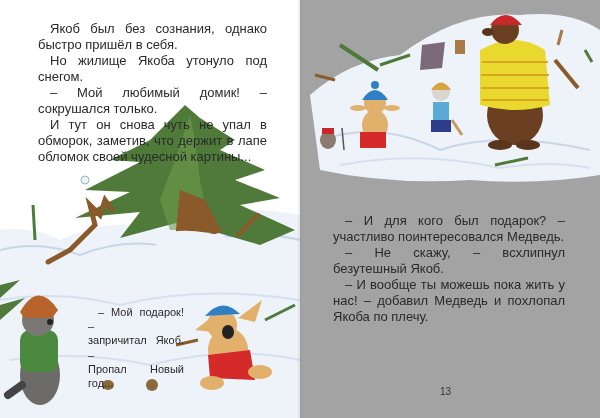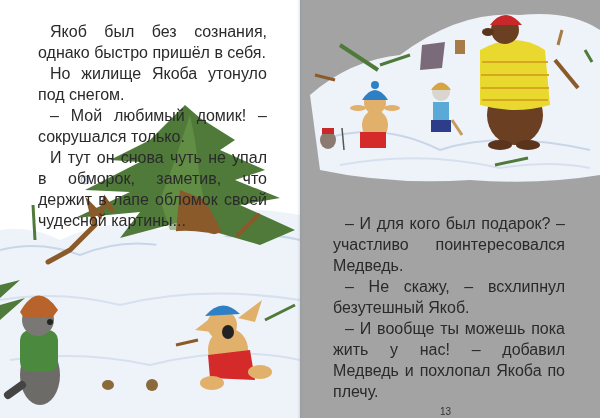--- a/index.html
+++ b/index.html
@@ -1,28 +1,28 @@
 <!DOCTYPE html>
 <html><head>
 <meta charset="utf-8">
 <style>
   html,body{margin:0;padding:0;background:#fff;}
   body{width:600px;height:418px;position:relative;overflow:hidden;font-family:"Liberation Sans",sans-serif;color:#222;}
   .page{position:absolute;top:0;height:418px;overflow:hidden;}
   .page-left{left:0;width:300px;background:#fff;}
   .page-right{left:300px;width:300px;background:#a3a3a3;}
   .gutter{position:absolute;left:297px;top:0;width:6px;height:418px;background:linear-gradient(90deg,rgba(0,0,0,0) 0%,rgba(120,130,150,.18) 50%,rgba(0,0,0,0) 100%);}
-  .text{position:absolute;font-size:16px;line-height:21px;color:#2a2a2a;}
+  .text{position:absolute;font-size:13px;line-height:16px;color:#2a2a2a;}
   .text p{margin:0;text-indent:12px;text-align:justify;}
   .left-text{left:38px;top:21px;width:229px;}
   .right-text{left:33px;top:213px;width:232px;}
   .caption{position:absolute;left:88px;top:305px;width:96px;font-size:11px;line-height:14.2px;color:#2a2a2a;}
   .caption p{margin:0;text-align:justify;}
   .caption p.c1{text-indent:10px;}
-  .pagenum{position:absolute;left:440px;top:386px;font-size:10px;color:#333;margin-top:20px;}
+  .pagenum{position:absolute;left:440px;top:386px;font-size:10px;color:#333;}
   svg{position:absolute;left:0;top:0;}
 </style>
 </head>
 <body>
 
 <div class="page page-left">
   <svg width="300" height="418" viewBox="0 0 300 418">
 
     <path d="M0 230 Q30 225 60 240 Q110 215 160 230 Q220 200 300 215 L300 418 L0 418 Z" fill="#eef3fa"></path>
     <path d="M0 250 Q40 240 80 255 Q130 235 180 250 Q240 225 300 240" stroke="#c9d6e8" stroke-width="2" fill="none"></path>
@@ -70,20 +70,25 @@
     <path d="M265 320 L295 305" stroke="#4f7a3a" stroke-width="3"></path>
   </svg>
 
   <div class="text left-text">
     <p>Якоб был без сознания, однако быстро пришёл в себя.</p>
     <p>Но жилище Якоба утонуло под снегом.</p>
     <p>– Мой любимый домик! – сокрушался только.</p>
     <p>И тут он снова чуть не упал в обморок, заметив, что держит в лапе обломок своей чудесной картины...</p>
   </div>
 
+  <div class="caption">
+    <p class="c1">– Мой подарок! –</p>
+    <p>запричитал Якоб. –</p>
+    <p>Пропал Новый год...</p>
+  </div>
 </div>
 
 <div class="page page-right">
   <svg width="300" height="418" viewBox="0 0 300 418">
     <path d="M10 95 Q50 60 100 55 Q160 10 220 15 Q270 10 300 30 L300 175 Q240 185 170 180 Q90 185 20 170 Z" fill="#eef3fa"></path>
     <path d="M20 140 Q80 120 140 150 Q200 130 290 150" stroke="#c9d6e8" stroke-width="2" fill="none"></path>
     <path d="M40 165 Q120 150 200 168 Q250 160 290 168" stroke="#d6e0ee" stroke-width="2" fill="none"></path>
 
     <path d="M122 45 L145 42 L142 68 L120 70 Z" fill="#7a6a7a"></path>
     <rect x="155" y="40" width="10" height="14" fill="#a87a45"></rect>

